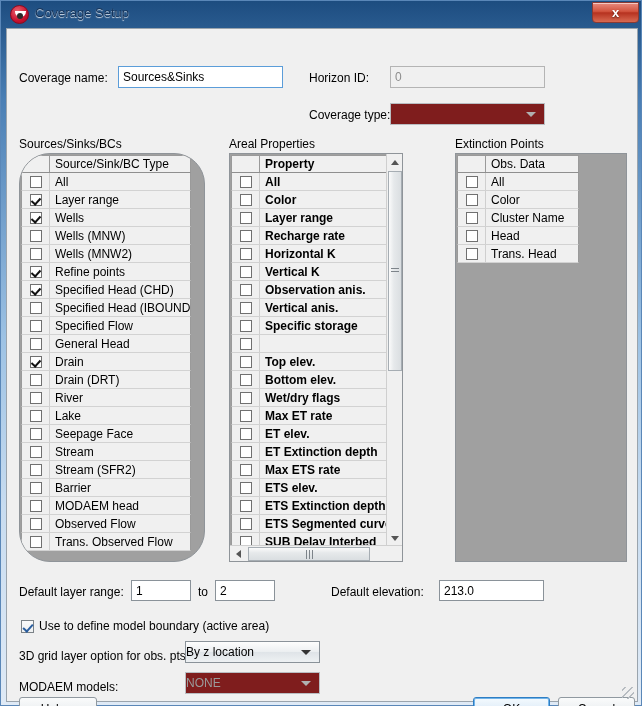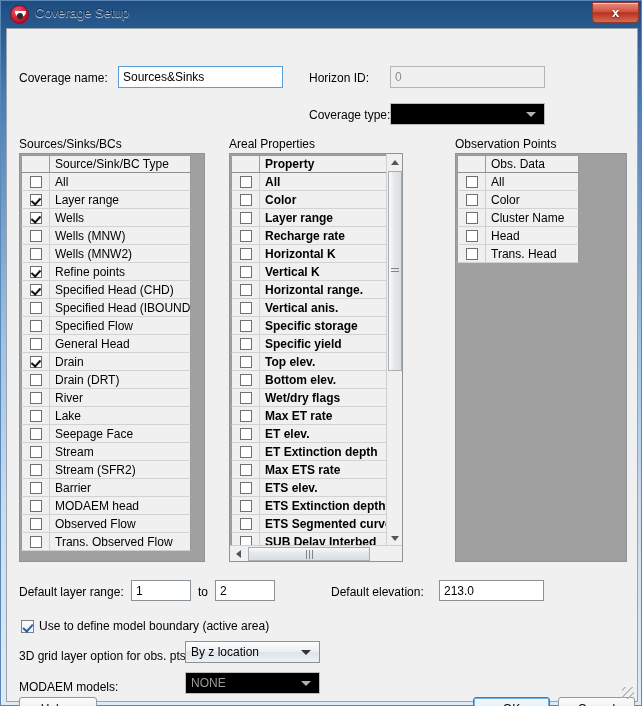--- a/index.html
+++ b/index.html
@@ -89,25 +89,24 @@
     border-color: #b4b4b4;
     color: #8d8d8d;
   }
 
   .combo {
     position: absolute;
     background: linear-gradient(to bottom, #fdfdfd 0%, #eceff1 48%, #dfe4e8 52%, #eef1f3 100%);
     border: 1px solid #8a9299;
     font-size: 12px;
     display: flex; align-items: center;
-    padding-left: 5px;
     cursor: pointer;
   }
   .combo.disabled {
-    background: #000000;
+    background: #7f1d1d;
     border-color: #b9bdc1;
     color: #9a9a9a;
   }
   .combo .arrow {
     position: absolute; right: 8px; top: 50%;
     margin-top: -2px;
     width: 0; height: 0;
     border-left: 5px solid transparent;
     border-right: 5px solid transparent;
     border-top: 5px solid #333;
@@ -294,21 +293,21 @@
     <div class="lbl" style="left:302px; top:42px;">Horizon ID:</div>
     <div class="txtbox disabled" style="left:383px; top:37px; width:155px; height:22px;">0</div>
 
     <div class="lbl" style="left:302px; top:79px;">Coverage type:</div>
     <div class="combo disabled" style="left:383px; top:74px; width:155px; height:22px;">
       <span></span>
       <span class="arrow"></span>
     </div>
 
     <div class="panel-title" style="left:12px; top:108px;">Sources/Sinks/BCs</div>
-    <div class="listpanel" id="sources-panel" style="left:12px; top:124px; width:186px; height:409px;">
+    <div class="listpanel" id="sources-panel" style="left:12px; top:124px; width:186px; height:409px;border-radius:31px;">
       <div class="listinner" id="sources-inner" style="width:170px;">
           <div class="hdr-row">
             <div class="cb-cell"></div>
             <div class="lbl-cell">Source/Sink/BC Type</div>
           </div>
           <div class="item-row">
             <div class="cb-cell">
               <span class="cbx"></span>
             </div>
             <div class="lbl-cell">All</div>
@@ -476,39 +475,38 @@
           <div class="item-row">
             <div class="cb-cell">
               <span class="cbx"></span>
             </div>
             <div class="lbl-cell">Vertical K</div>
           </div>
           <div class="item-row">
             <div class="cb-cell">
               <span class="cbx"></span>
             </div>
-            <div class="lbl-cell">Horizontal range.</div>
+            <div class="lbl-cell">Observation anis.</div>
           </div>
           <div class="item-row">
             <div class="cb-cell">
               <span class="cbx"></span>
             </div>
             <div class="lbl-cell">Vertical anis.</div>
           </div>
           <div class="item-row">
             <div class="cb-cell">
               <span class="cbx"></span>
             </div>
             <div class="lbl-cell">Specific storage</div>
           </div>
           <div class="item-row">
             <div class="cb-cell">
               <span class="cbx"></span>
             </div>
-            <div class="lbl-cell">Specific yield</div>
           </div>
           <div class="item-row">
             <div class="cb-cell">
               <span class="cbx"></span>
             </div>
             <div class="lbl-cell">Top elev.</div>
           </div>
           <div class="item-row">
             <div class="cb-cell">
               <span class="cbx"></span>
@@ -589,21 +587,21 @@
         </div>
         <div class="thumb" style="left:18px; width:122px;">
           <span class="grip-v"></span>
         </div>
         <div class="sb-btn" style="right:0;">
           <span class="right-tri"></span>
         </div>
       </div>
     </div>
 
-    <div class="panel-title" style="left:448px; top:108px;">Observation Points</div>
+    <div class="panel-title" style="left:448px; top:108px;">Extinction Points</div>
     <div class="listpanel" id="obs-panel" style="left:448px; top:124px; width:172px; height:409px;">
       <div class="listinner" id="obs-inner" style="width:122px;">
           <div class="hdr-row">
             <div class="cb-cell"></div>
             <div class="lbl-cell">Obs. Data</div>
           </div>
           <div class="item-row">
             <div class="cb-cell">
               <span class="cbx"></span>
             </div>

